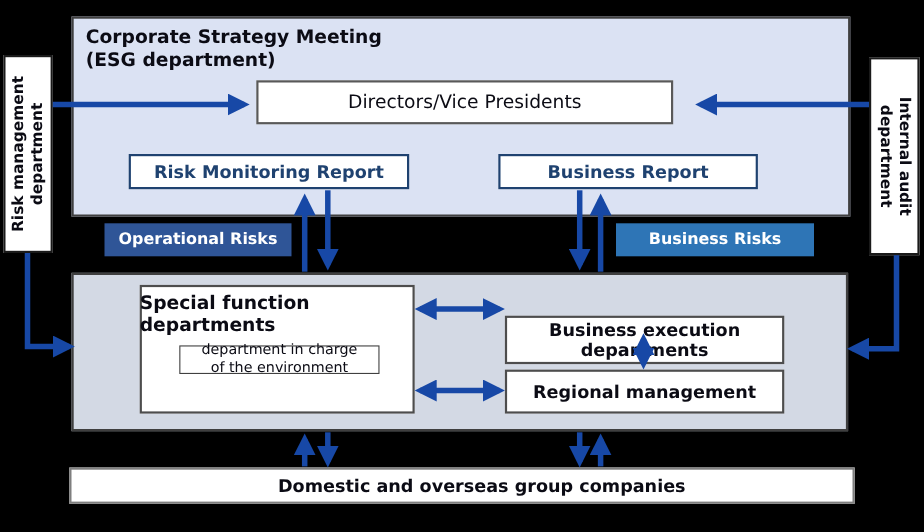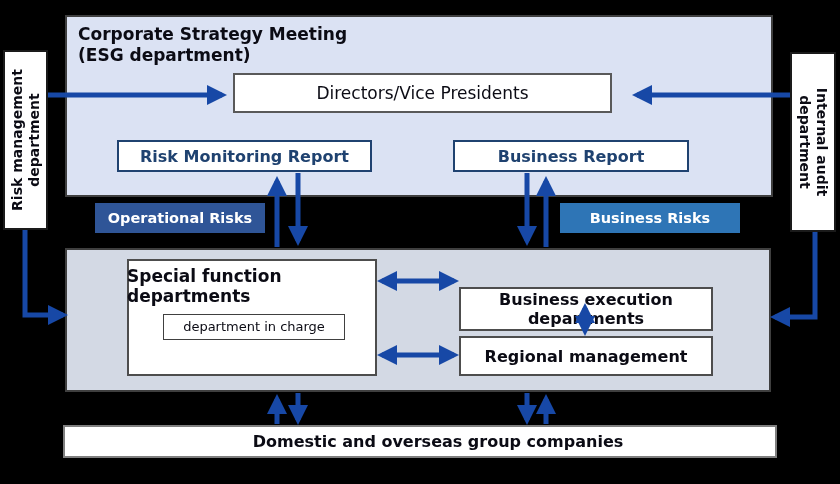--- a/index.html
+++ b/index.html
@@ -68,20 +68,21 @@
 
   <div class="abs lower-box"></div>
   <div class="abs special"></div>
   <div class="abs special-title">
     <div>Special function</div>
     <div>departments</div>
   </div>
   <div class="abs center env-box">
     <div>
       <div>department in charge</div>
+      <div>of the environment</div>
     </div>
   </div>
   <div class="abs center be-box">
     <div>
       <div>Business execution</div>
       <div>departments</div>
     </div>
   </div>
   <div class="abs center rm-box">Regional management</div>
 

